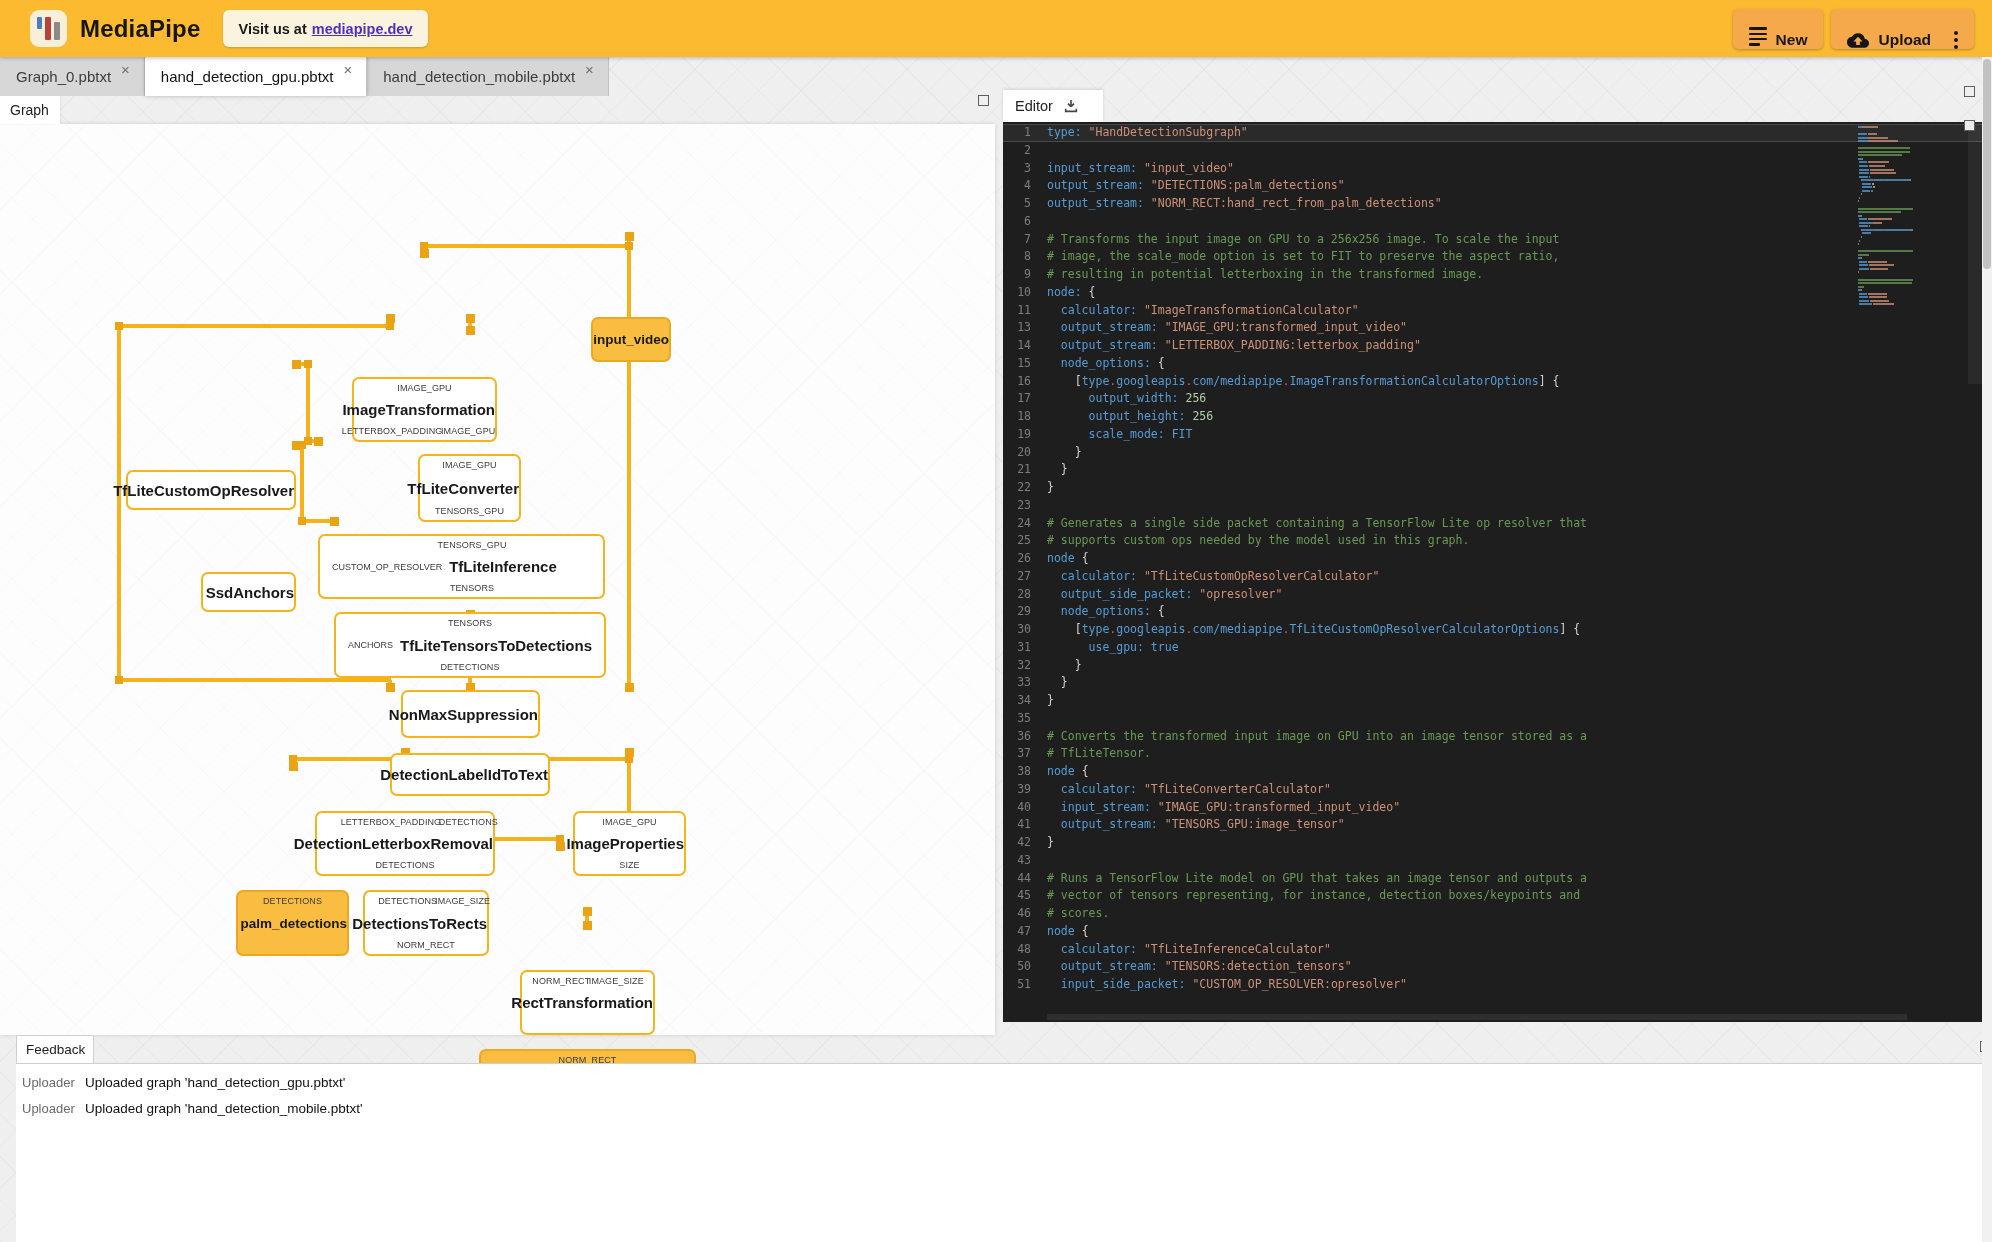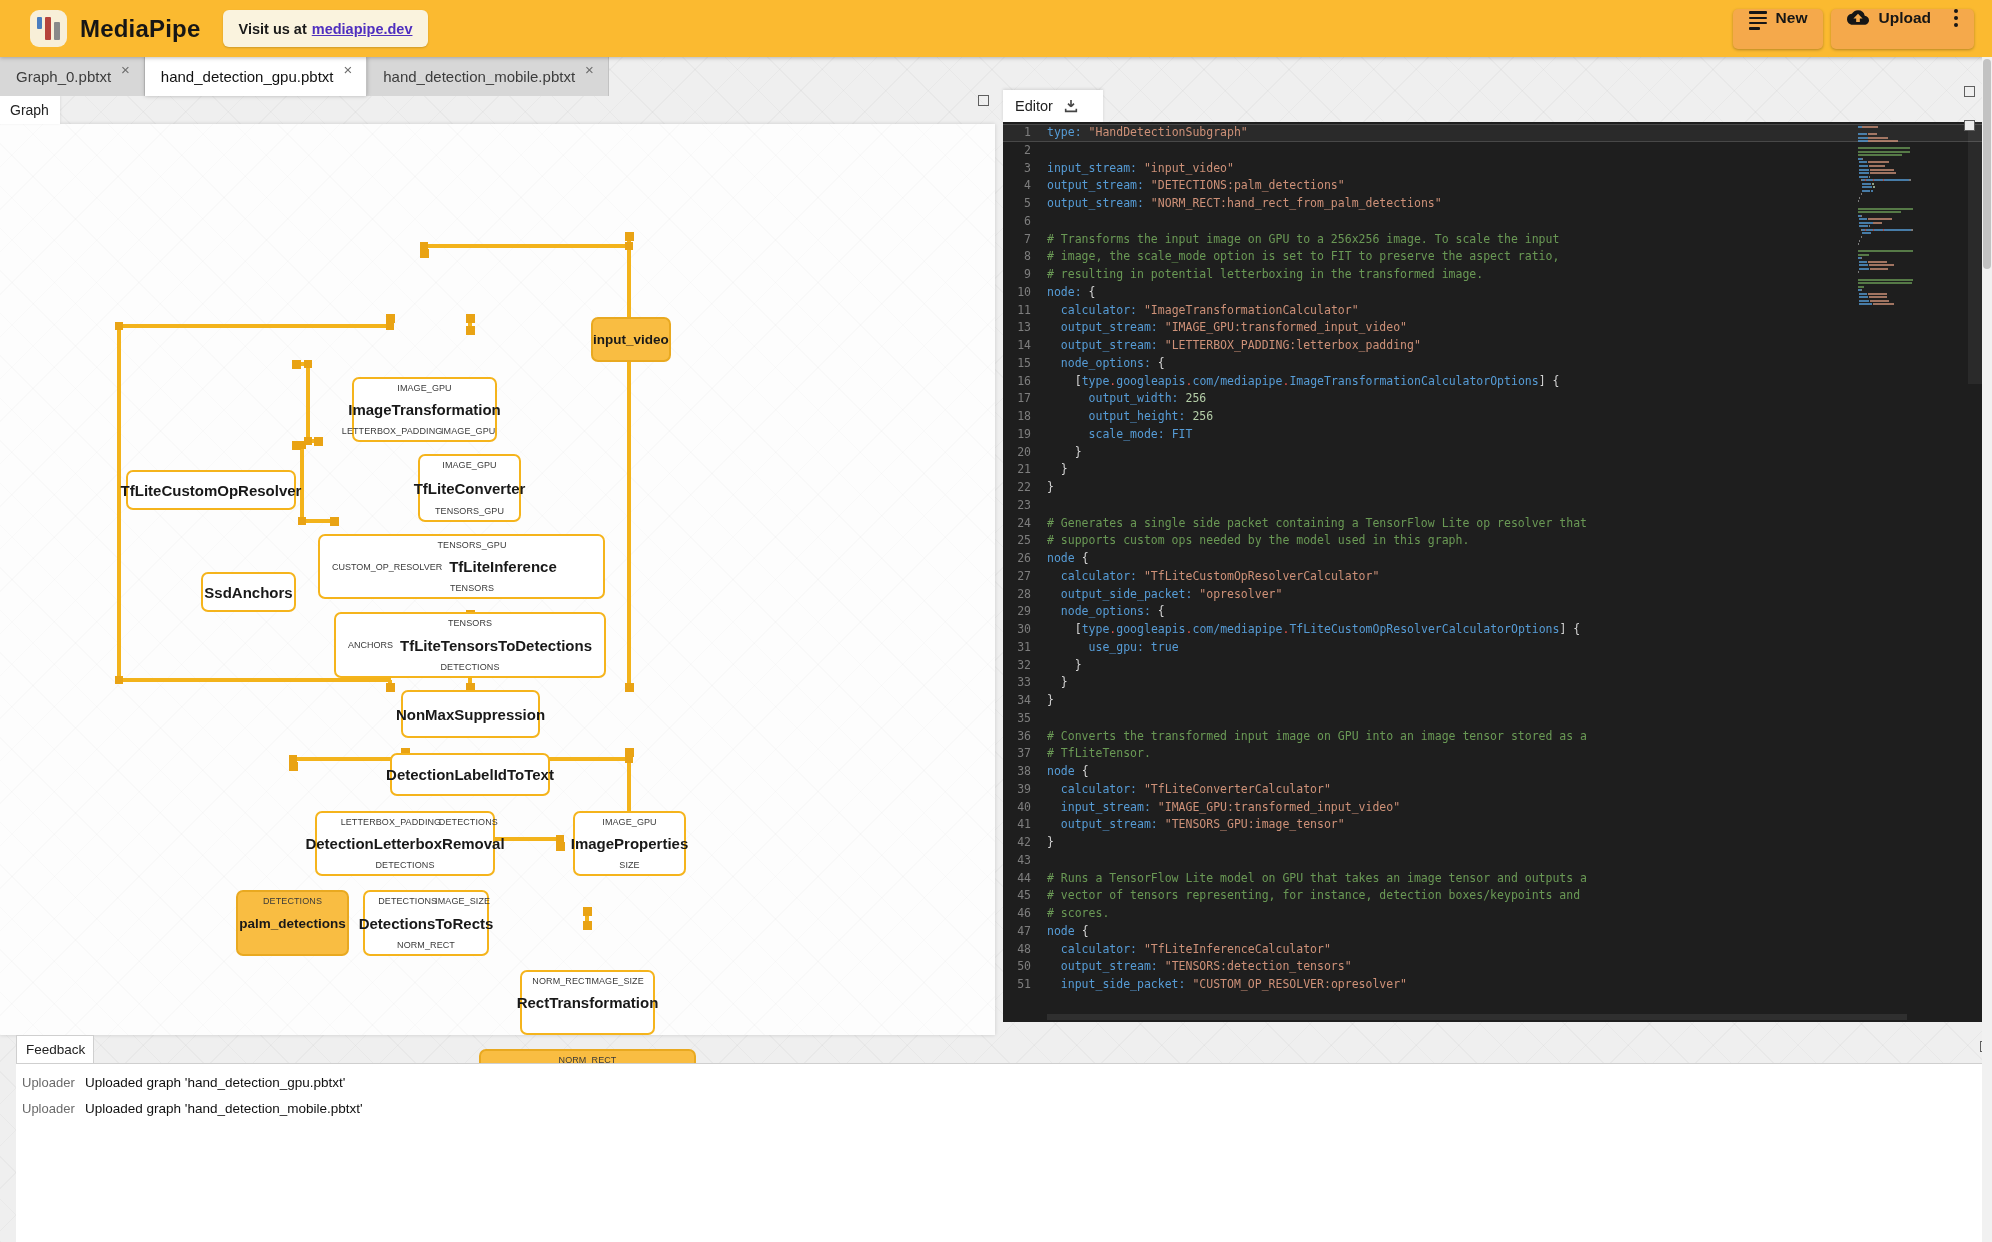--- a/index.html
+++ b/index.html
@@ -19,21 +19,21 @@
   .logo{width:37px;height:37px;margin-left:30px;background:#F8EFD8;border-radius:9px;position:relative;flex:0 0 auto;}
   .logo i{position:absolute;display:block;border-radius:1px;}
   .logo .b1{left:7px;top:7px;width:5px;height:12px;background:#4a7dbf;}
   .logo .b2{left:15px;top:7px;width:6px;height:23px;background:#b6433c;}
   .logo .b3{left:24px;top:12px;width:6px;height:18px;background:#8a8a8a;}
   .app-title{font-size:24px;font-weight:700;color:#161616;margin-left:13px;letter-spacing:.2px;}
   .visit-pill{margin-left:22px;height:37px;background:#FAF3DE;border-radius:6px;display:flex;align-items:center;
               padding:0 16px;font-size:14.5px;font-weight:700;color:#1a1a1a;box-shadow:0 1px 2px rgba(0,0,0,.18);}
   .visit-pill a{color:#4F2FBF;margin-left:5px;text-decoration:underline;font-weight:700;}
   .topbar-actions{margin-left:auto;margin-right:18px;display:flex;gap:8px;}
-  .tb-btn{height:40px;background:#F5A94B;border:none;border-radius:5px;display:flex;align-items:flex-start;gap:9px;
+  .tb-btn{height:40px;background:#F5A94B;border:none;border-radius:5px;display:flex;align-items:flex-end;gap:9px;
           padding:0 16px;font-size:15.5px;font-weight:700;color:#161616;box-shadow:0 1px 3px rgba(0,0,0,.28);cursor:pointer;
           font-family:"Liberation Sans", sans-serif;}
   .menu-icon{display:inline-block;width:18px;}
   .menu-icon i{display:block;height:2.5px;background:#161616;margin:2.8px 0;border-radius:1px;}
   .menu-icon i:nth-child(4){width:65%;}
   .kebab{display:inline-flex;flex-direction:column;gap:3px;margin-left:8px;padding-left:6px;}
   .kebab i{width:4px;height:4px;border-radius:50%;background:#161616;}
 
   
   .filetabs{position:absolute;left:0;top:57px;width:1992px;height:39px;display:flex;align-items:stretch;z-index:30;}
@@ -48,21 +48,21 @@
              box-shadow:0 -1px 3px rgba(0,0,0,.12);}
   .graph-canvas{position:absolute;left:0;top:124px;width:995px;height:911px;background:#fdfdfd;z-index:20;
     background-image:
       repeating-linear-gradient(45deg, rgba(0,0,0,.016) 0, rgba(0,0,0,.016) 1px, transparent 1px, transparent 30px),
       repeating-linear-gradient(135deg, rgba(0,0,0,.016) 0, rgba(0,0,0,.016) 1px, transparent 1px, transparent 30px);
     box-shadow:0 0 4px rgba(0,0,0,.15);}
   .eseg{position:absolute;background:#F3B31B;z-index:1;}
   .eport{position:absolute;width:9px;height:9px;background:#E9A314;z-index:3;}
   .ejoint{position:absolute;width:8px;height:8px;background:#E9A314;z-index:2;}
   .node{position:absolute;background:#fff;border:2px solid #F5B41C;border-radius:7px;
-        display:flex;align-items:center;justify-content:center;z-index:4;cursor:move;}
+        display:flex;align-items:center;justify-content:flex-end;z-index:4;cursor:move;}
   .node.filled{background:#F9BD42;border-color:#E9A920;}
   .ntitle{font-weight:700;font-size:15px;color:#191919;white-space:nowrap;}
   .node.small .ntitle{font-size:13.5px;}
   .plabel{position:absolute;font-size:9px;font-weight:500;color:#3a3a3a;transform:translateX(-50%);white-space:nowrap;letter-spacing:.1px;}
   .pt{top:4px;} .pb{bottom:4px;}
   .node.leftport{justify-content:flex-start;padding-left:12px;gap:7px;}
   .plabel-inline{position:static;transform:none;font-size:9px;color:#3a3a3a;white-space:nowrap;}
   .panel-maxicon{position:absolute;width:11px;height:11px;border:1.5px solid #5f5f5f;background:transparent;z-index:45;}
 
   

